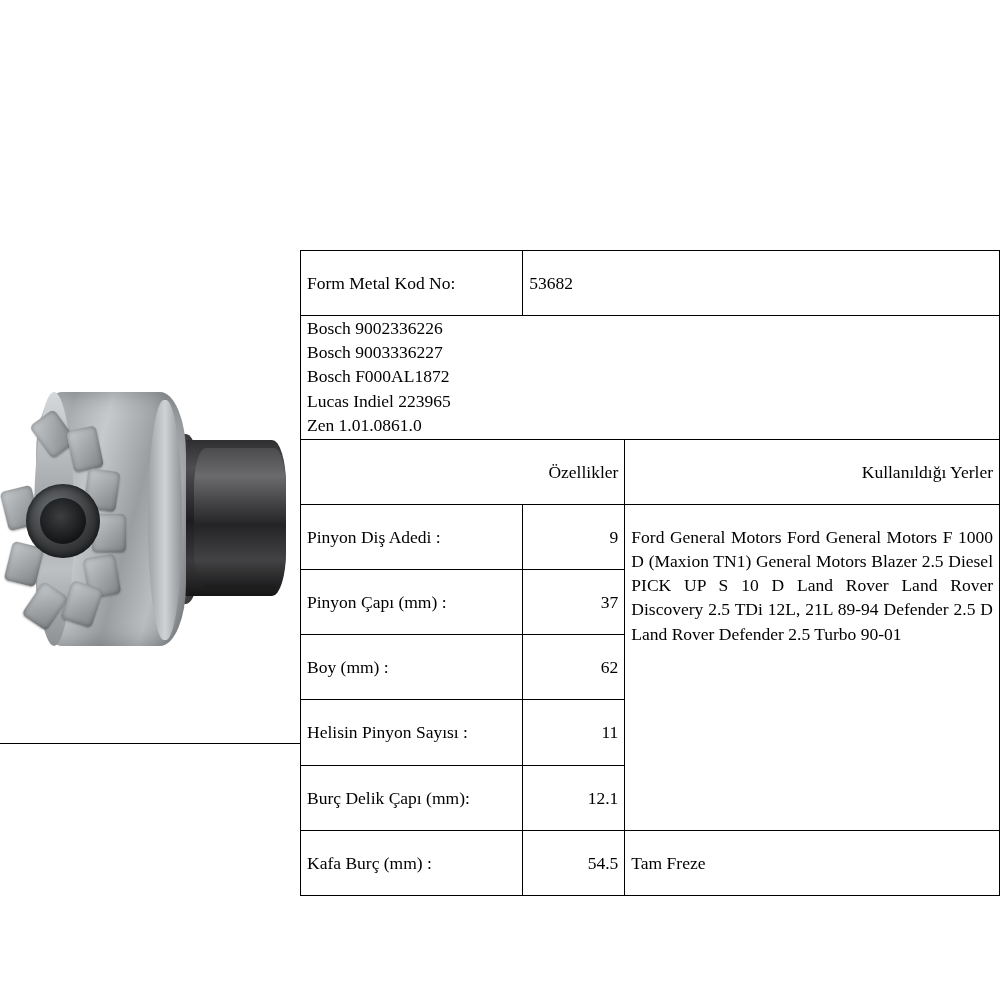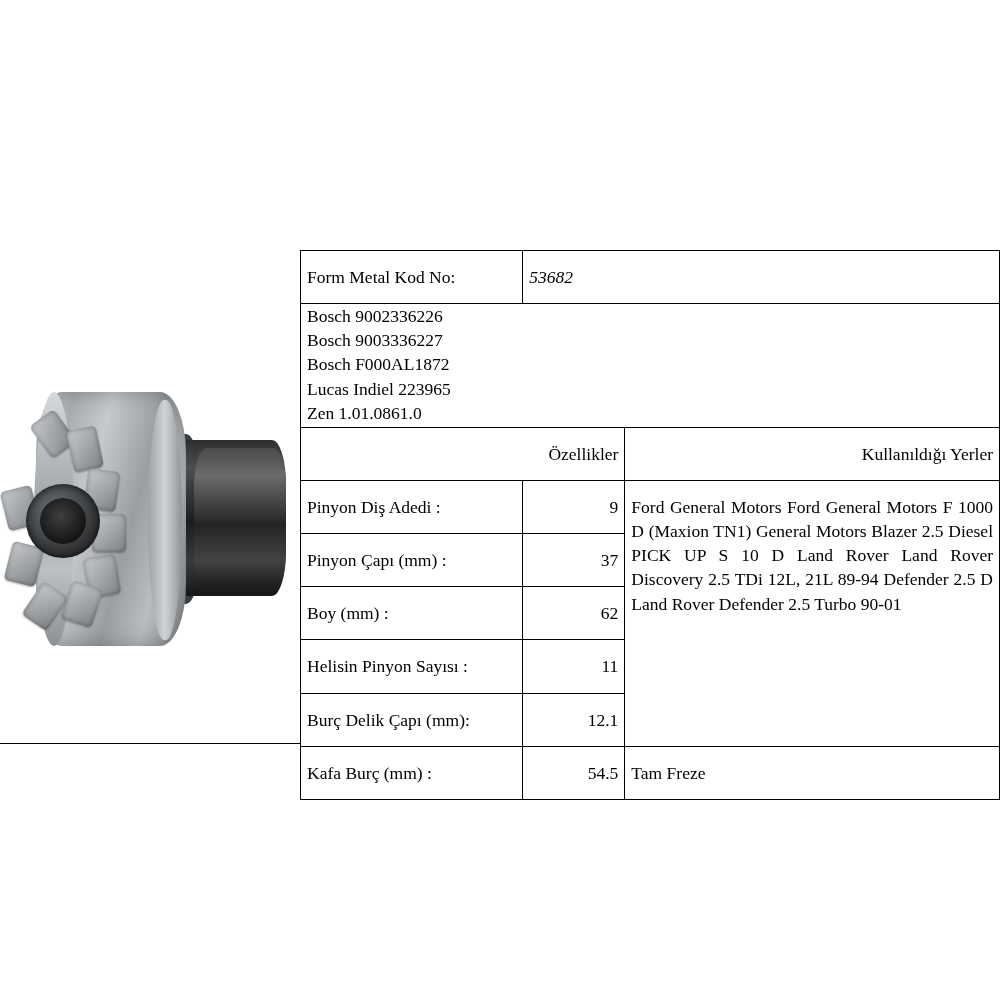--- a/index.html
+++ b/index.html
@@ -148,21 +148,21 @@
   #spec-table {
     position: absolute;
     left: 300px;
     top: 250px;
     width: 700px;
     border-collapse: collapse;
     font-size: 17.5px;
   }
   #spec-table td, #spec-table th {
     border: 1px solid #000;
-    padding: 14px 6px;
+    padding: 20px 6px;
     vertical-align: top;
     font-weight: normal;
     font-size: 17.5px;
     line-height: 1.38;
   }
   .code-line { white-space: nowrap; }
 
   .hdr {
     text-align: right;
     font-weight: normal;
@@ -170,21 +170,21 @@
   .lbl { width: 210px; white-space: nowrap; margin-left: 24px; }
   .val { width: 90px; text-align: right; padding-right: 26px; white-space: nowrap; }
   .usage {
     text-align: justify;
     text-align-last: left;
     width: 366px;
     line-height: 1.42;
     padding: 1px 4px 2px 4px;
   }
   .kod-label { white-space: nowrap; }
-  .kod-value { padding-left: 22px; font-style: italic; }
+  .kod-value { padding-left: 22px; }
   .rowh { height: 24px; }
   .row-tall { height: 50px; }
 </style>
 </head>
 <body>
 
 <div id="photo-panel">
   <div class="gear-assembly">
     <div class="ring-dark"></div>
     <div class="body-back"></div>

